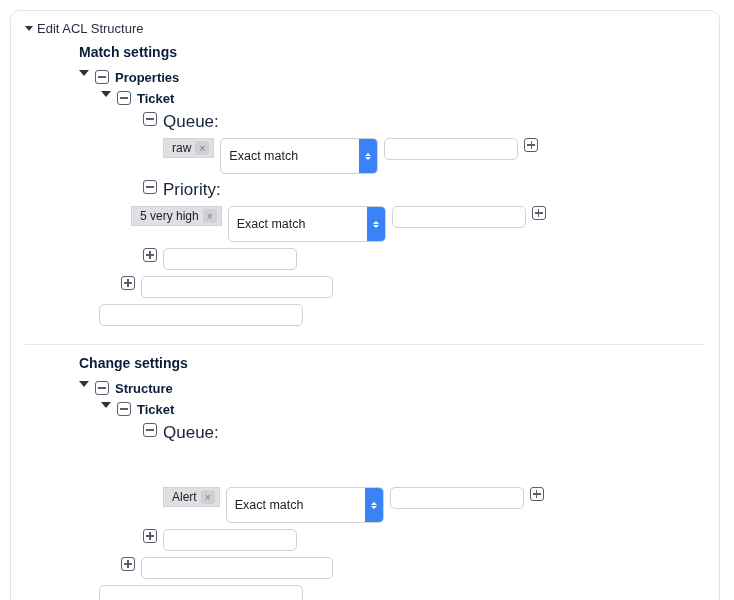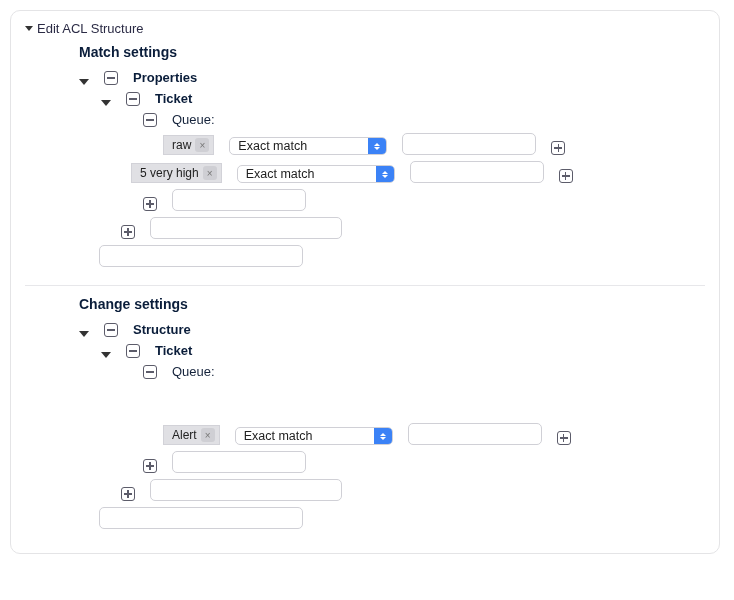--- a/index.html
+++ b/index.html
@@ -26,35 +26,35 @@
     margin-bottom: 8px;
   }
   .section-title {
     font-weight: 700;
     color: #0a1d3a;
     margin: 6px 0 10px 54px;
     font-size: 14px;
   }
   .tree-row {
     display: flex;
-    align-items: flex-end;
-    gap: 15px;
+    align-items: flex-start;
+    gap: 6px;
     margin: 6px 0;
   }
   .lvl1 { margin-left: 54px; }
   .lvl2 { margin-left: 76px; }
   .lvl3 { margin-left: 100px; }
   .bold-label {
     font-weight: 700;
     color: #0a1d3a;
     font-size: 13px;
   }
   .plain-label {
     color: #15233b;
-    font-size: 13px;
+    font-size: 17px;
   }
   .caret {
     width: 0; height: 0;
     border-left: 5px solid transparent;
     border-right: 5px solid transparent;
     border-top: 6px solid #333;
     display: inline-block;
   }
   .caret-small {
     width: 0; height: 0;
@@ -101,21 +101,21 @@
     align-items: center;
     justify-content: center;
     font-size: 10px;
   }
   .select-wrap {
     display: inline-flex;
     align-items: stretch;
     border: 1px solid #d0d0d6;
     border-radius: 5px;
     overflow: hidden;
-    height: 18px;
+    height: 36px;
     background: #fff;
     min-width: 158px;
   }
   .select-wrap .sel-text {
     padding: 2px 8px;
     font-size: 12.5px;
     color: #222;
     display: flex;
     align-items: center;
     flex: 1;
@@ -199,20 +199,26 @@
           <span class="dn"></span>
         </span>
     </span>
     <input class="txt-input w130" style="">
     <span class="sq-btn">
         <span class="hline"></span>
         <span class="vline"></span>
       </span>
   </div>
 
+  <div class="tree-row" style="margin-left:118px;">
+    <span class="sq-btn">
+        <span class="hline"></span>
+      </span>
+    <span class="plain-label">Priority:</span>
+  </div>
   <div class="tree-row" style="margin-left:106px;">
     <span class="tag">
       <span>5 very high</span>
       <span class="x">×</span>
     </span>
     <span class="select-wrap">
       <span class="sel-text">Exact match</span>
       <span class="sel-arrows">
           <span class="up"></span>
           <span class="dn"></span>

